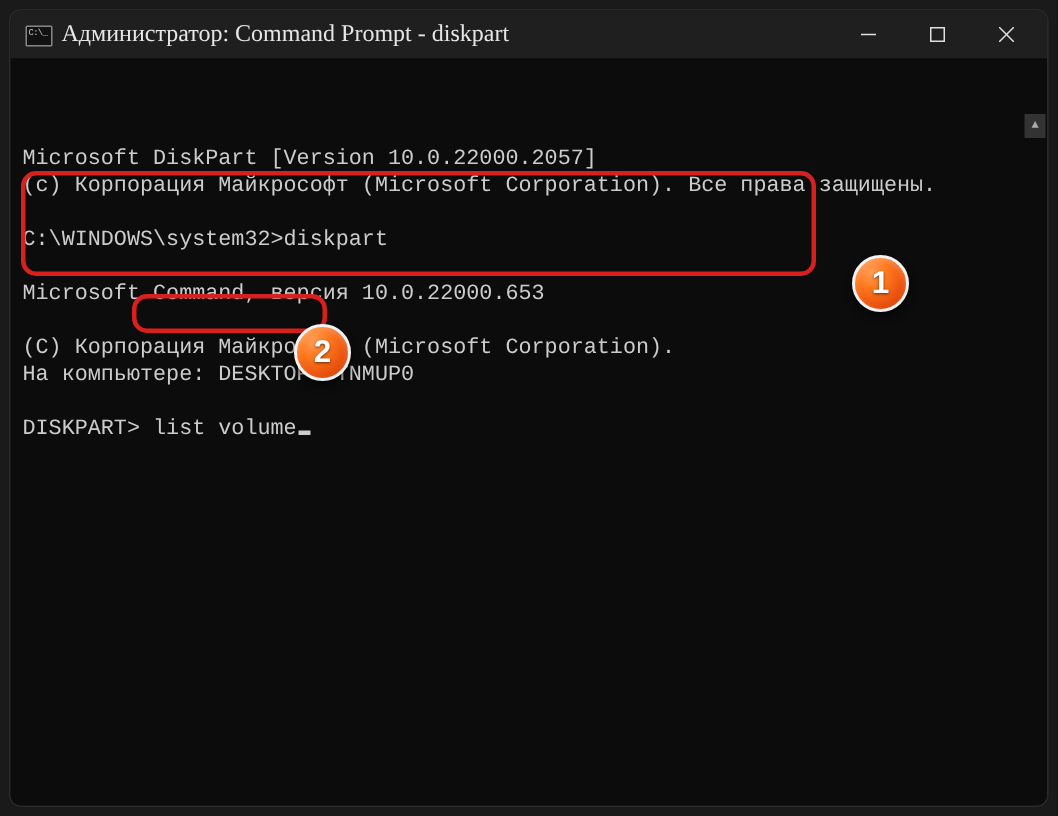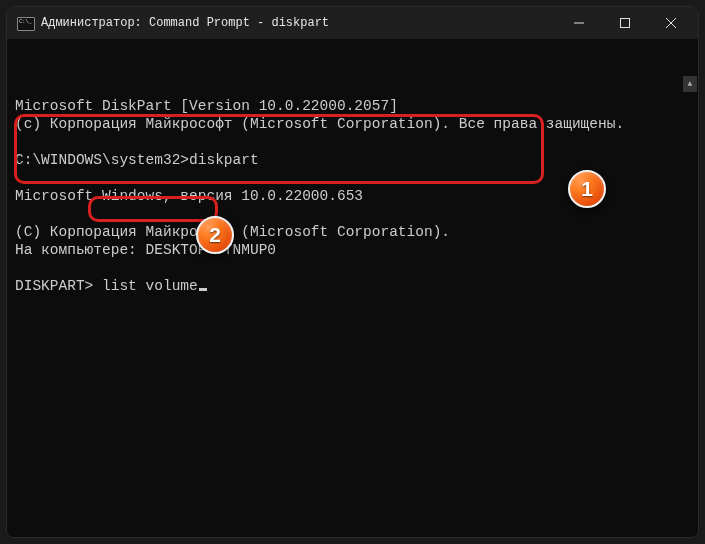--- a/index.html
+++ b/index.html
@@ -46,22 +46,22 @@
   .app-icon::after {
     content: "C:\\_";
     position: absolute;
     left: 2px; top: 2px;
     font-size: 6px;
     color: #ccc;
     letter-spacing: -0.5px;
   }
   .title {
     color: #e6e6e6;
-    font-family: Liberation Mono, monospace;
-    font-size: 12px;
+    font-family: Liberation Serif, serif;
+    font-size: 16px;
     flex: 1;
     white-space: nowrap;
   }
   .win-btns { display: flex; height: 100%; }
   .win-btn {
     width: 46px;
     display: flex;
     align-items: center;
     justify-content: center;
     color: #e0e0e0;
@@ -154,21 +154,21 @@
     </div>
   </div>
 
   <div class="console">
     <div class="console-inner">
 <span>Microsoft DiskPart [Version 10.0.22000.2057]</span>
 <span>(c) Корпорация Майкрософт (Microsoft Corporation). Все права защищены.</span>
 <span></span>
 <span>C:\WINDOWS\system32&gt;</span><span>diskpart</span>
 <span></span>
-<span>Microsoft Windows, версия 10.0.22000.653</span>
+<span>Microsoft Command, версия 10.0.22000.653</span>
 <span></span>
 <span>(C) Корпорация Майкрософт (Microsoft Corporation).</span>
 <span>На компьютере: DESKTOP-VTNMUP0</span>
 <span></span>
 <span>DISKPART&gt; </span><span>list volume</span><span class="cursor"></span>
     </div>
     <div class="scrollbar">
       <div class="scroll-btn">▲</div>
     </div>
   </div>

